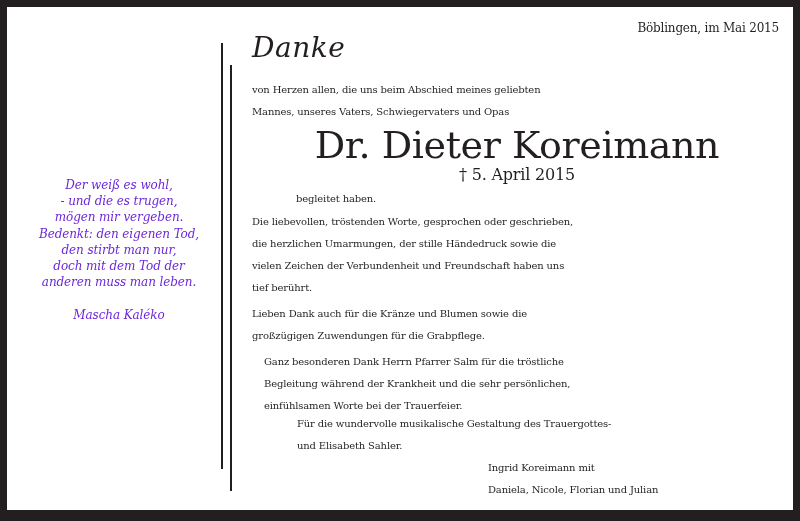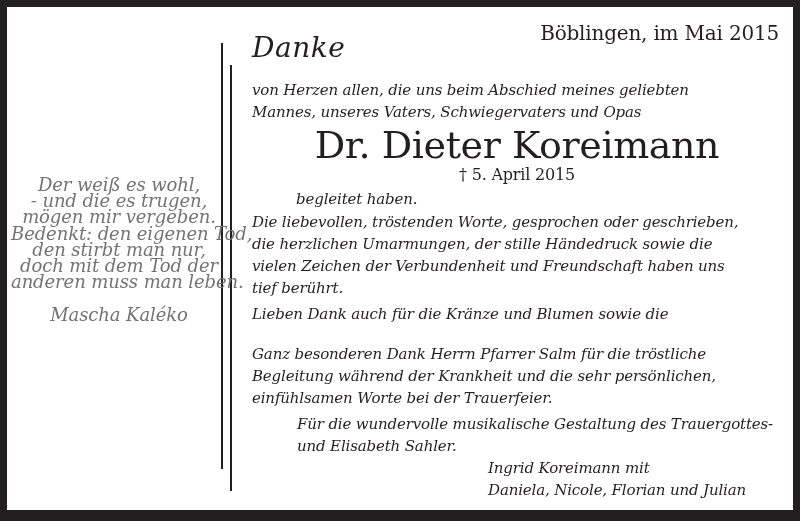--- a/index.html
+++ b/index.html
@@ -10,44 +10,44 @@
       color: #231f20;
     }
     .card {
       position: absolute; left: 7px; top: 7px;
       width: 786px; height: 503px;
       background: #ffffff;
     }
     .abs { position: absolute; white-space: nowrap; }
     .place-date {
       right: 14px; top: 14px;
-      font-size: 20px; letter-spacing: -0.2px;
+      font-size: 12px; letter-spacing: -0.2px;
     }
     .vline { position: absolute; width: 2px; background: #231f20; }
     .vline.l { left: 214px; top: 36px; height: 426px; }
     .vline.r { left: 223px; top: 58px; height: 426px; }
     .heading {
       left: 245px; top: 24px;
       font-style: italic; font-size: 28px; letter-spacing: 0.5px;
     }
     .body-text {
-      font-size: 15px; letter-spacing: -0.15px; line-height: 22px; font-style: italic;
+      font-size: 10px; letter-spacing: -0.15px; line-height: 22px;
     }
     .name {
       left: 218px; width: 584px; top: 116px; text-align: center;
       font-size: 38px; letter-spacing: -0.4px; line-height: 44px;
     }
     .death {
       left: 218px; width: 584px; top: 158px; text-align: center;
       font-size: 16px; letter-spacing: -0.2px;
     }
     .quote {
       left: 4px; width: 216px; top: 170px; text-align: center;
-      font-style: italic; font-size: 18px; line-height: 16.2px;
-      color: #737373; letter-spacing: -0.1px;
+      font-style: italic; font-size: 12px; line-height: 16.2px;
+      color: #6d28d9; letter-spacing: -0.1px;
     }
     .quote-line { display: block; white-space: nowrap; }
     .quote-author { display: block; margin-top: 17px; }
     .line { display: block; white-space: nowrap; }
     .para { position: absolute; left: 245px; }
   </style>
 </head>
 <body>
 
 <div class="card">
@@ -84,23 +84,24 @@
 
   <div class="para body-text" style="top:204px;">
     <span class="line">Die liebevollen, tröstenden Worte, gesprochen oder geschrieben,</span>
     <span class="line">die herzlichen Umarmungen, der stille Händedruck sowie die</span>
     <span class="line">vielen Zeichen der Verbundenheit und Freundschaft haben uns</span>
     <span class="line">tief berührt.</span>
   </div>
 
   <div class="para body-text" style="top:296px;">
     <span class="line">Lieben Dank auch für die Kränze und Blumen sowie die</span>
+    <span class="line">großzügigen Zuwendungen für die Grabpflege.</span>
   </div>
 
-  <div class="para body-text" style="top:336px;">
+  <div class="para body-text" style="top:344px;margin-left:12px;">
     <span class="line">Ganz besonderen Dank Herrn Pfarrer Salm für die tröstliche</span>
     <span class="line">Begleitung während der Krankheit und die sehr persönlichen,</span>
     <span class="line">einfühlsamen Worte bei der Trauerfeier.</span>
   </div>
 
   <div class="para body-text" style="top:406px;margin-left:45px;">
     <span class="line">Für die wundervolle musikalische Gestaltung des Trauergottes-</span>
     <span class="line">und Elisabeth Sahler.</span>
   </div>
 

